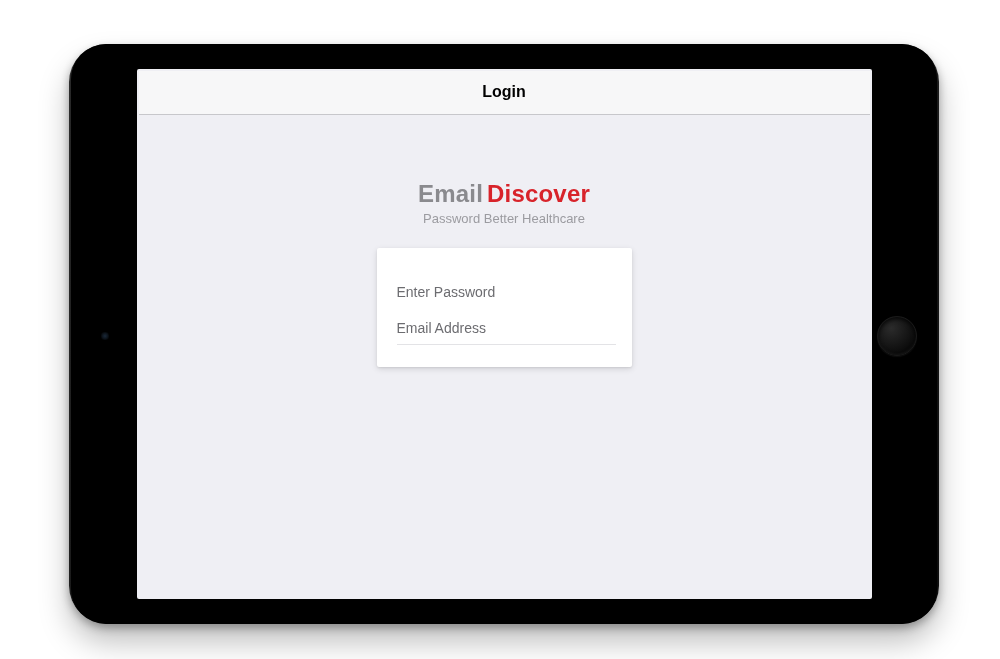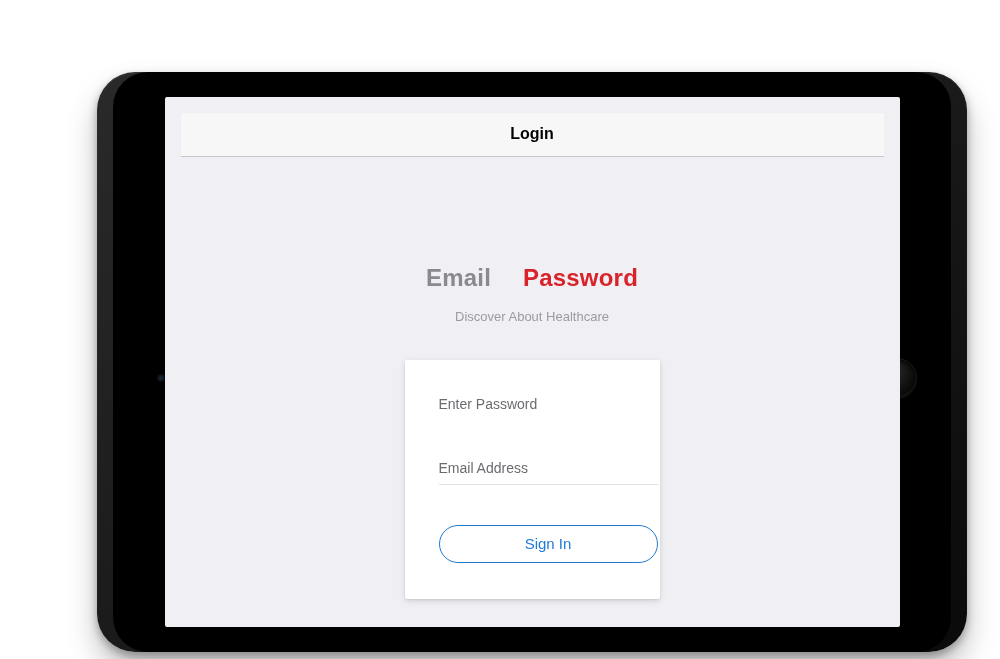--- a/index.html
+++ b/index.html
@@ -1,15 +1,15 @@
 <!DOCTYPE html>
 <html><head>
   <meta charset="utf-8">
   <style>
-    * { box-sizing: border-box; margin: 16px; padding: 0; }
+    * { box-sizing: border-box; margin: 2px; padding: 0; }
     body {
       width: 1000px;
       height: 659px;
       background: #ffffff;
       display: flex;
       align-items: center;
       justify-content: center;
       font-family: -apple-system, BlinkMacSystemFont, "Helvetica Neue", Arial, sans-serif;
     }
     .tablet-frame {
@@ -152,26 +152,25 @@
     <div class="home-button"></div>
 
     <div class="screen">
 
       <div class="nav-bar">
         <div class="nav-title">Login</div>
       </div>
 
       <div class="content">
         <div class="logo">
-          <span class="logo-about">Email</span><span class="logo-myclinic">Password</span>
+          <span class="logo-about">Email</span><span class="logo-myclinic">Discover</span>
         </div>
-        <div class="tagline">Discover About Healthcare</div>
+        <div class="tagline">Password Better Healthcare</div>
 
         <div class="login-card">
           <input type="password" class="text-field password" placeholder="Enter Password" style="">
           <input type="text" class="text-field" placeholder="Email Address" style="">
-          <button class="signin-button">Sign In</button>
         </div>
       </div>
 
     </div>
   </div>
 </div>
 
 </body></html>

